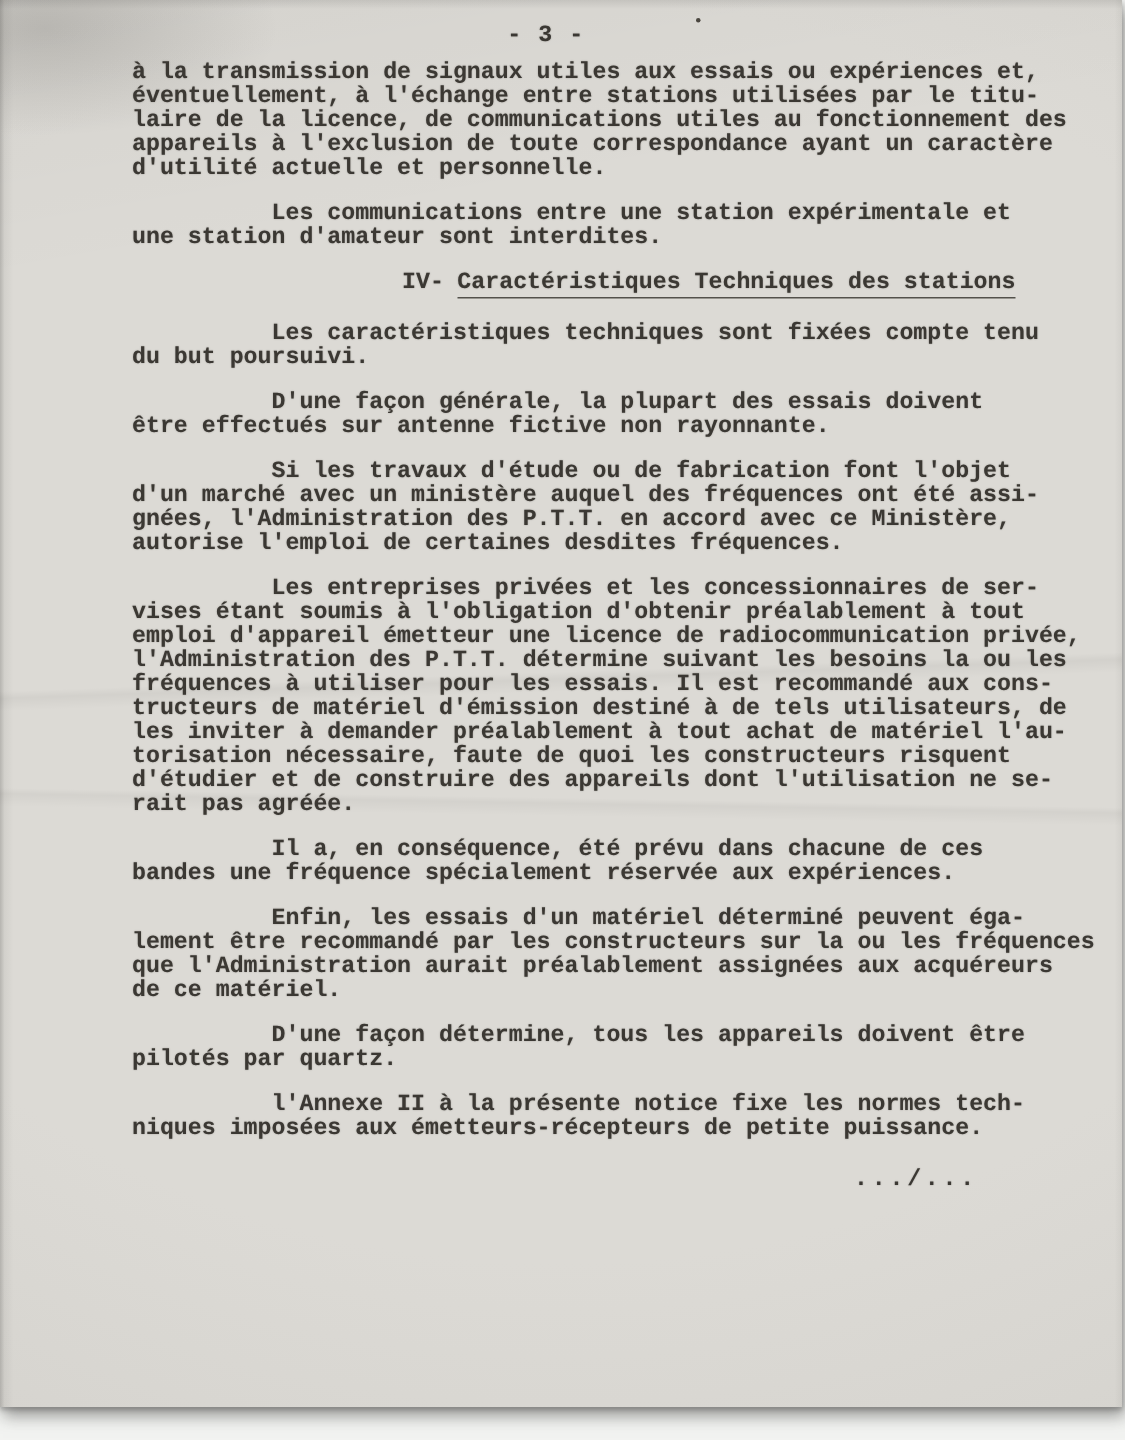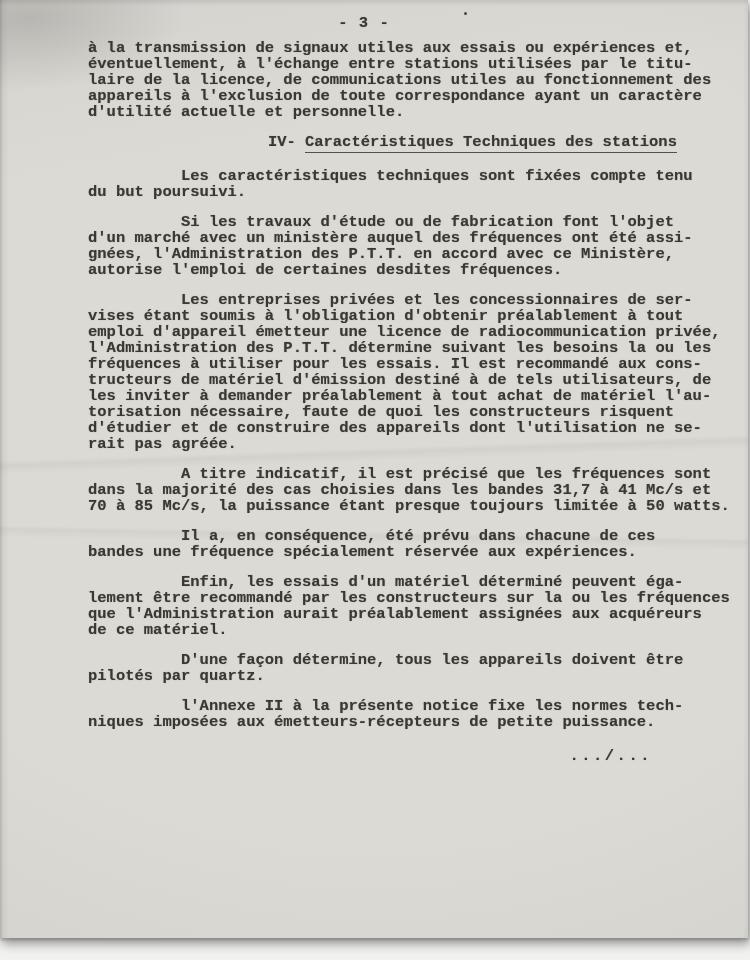--- a/index.html
+++ b/index.html
@@ -85,48 +85,49 @@
     <div class="page-number ink">- 3 -</div>
 
     <div class="text-column">
 
       <div class="para ink">à la transmission de signaux utiles aux essais ou expériences et,
 éventuellement, à l'échange entre stations utilisées par le titu-
 laire de la licence, de communications utiles au fonctionnement des
 appareils à l'exclusion de toute correspondance ayant un caractère
 d'utilité actuelle et personnelle.</div>
 
+      <div class="para ink">          Les communications entre une station expérimentale et
+une station d'amateur sont interdites.</div>
 
       <div class="section-heading ink">
         <span class="numeral">IV-</span><span class="title">Caractéristiques Techniques des stations</span>
       </div>
 
       <div class="para ink">          Les caractéristiques techniques sont fixées compte tenu
 du but poursuivi.</div>
 
+      <div class="para ink">          D'une façon générale, la plupart des essais doivent
+être effectués sur antenne fictive non rayonnante.</div>
 
       <div class="para ink">          Si les travaux d'étude ou de fabrication font l'objet
 d'un marché avec un ministère auquel des fréquences ont été assi-
 gnées, l'Administration des P.T.T. en accord avec ce Ministère,
 autorise l'emploi de certaines desdites fréquences.</div>
 
       <div class="para ink">          Les entreprises privées et les concessionnaires de ser-
 vises étant soumis à l'obligation d'obtenir préalablement à tout
 emploi d'appareil émetteur une licence de radiocommunication privée,
 l'Administration des P.T.T. détermine suivant les besoins la ou les
 fréquences à utiliser pour les essais. Il est recommandé aux cons-
 tructeurs de matériel d'émission destiné à de tels utilisateurs, de
 les inviter à demander préalablement à tout achat de matériel l'au-
 torisation nécessaire, faute de quoi les constructeurs risquent
 d'étudier et de construire des appareils dont l'utilisation ne se-
 rait pas agréée.</div>
 
-      <div class="para ink">          A titre indicatif, il est précisé que les fréquences sont
-dans la majorité des cas choisies dans les bandes 31,7 à 41 Mc/s et
-70 à 85 Mc/s, la puissance étant presque toujours limitée à 50 watts.</div>
 
       <div class="para ink">          Il a, en conséquence, été prévu dans chacune de ces
 bandes une fréquence spécialement réservée aux expériences.</div>
 
 
       <div class="para ink">          Enfin, les essais d'un matériel déterminé peuvent éga-
 lement être recommandé par les constructeurs sur la ou les fréquences
 que l'Administration aurait préalablement assignées aux acquéreurs
 de ce matériel.</div>
 

